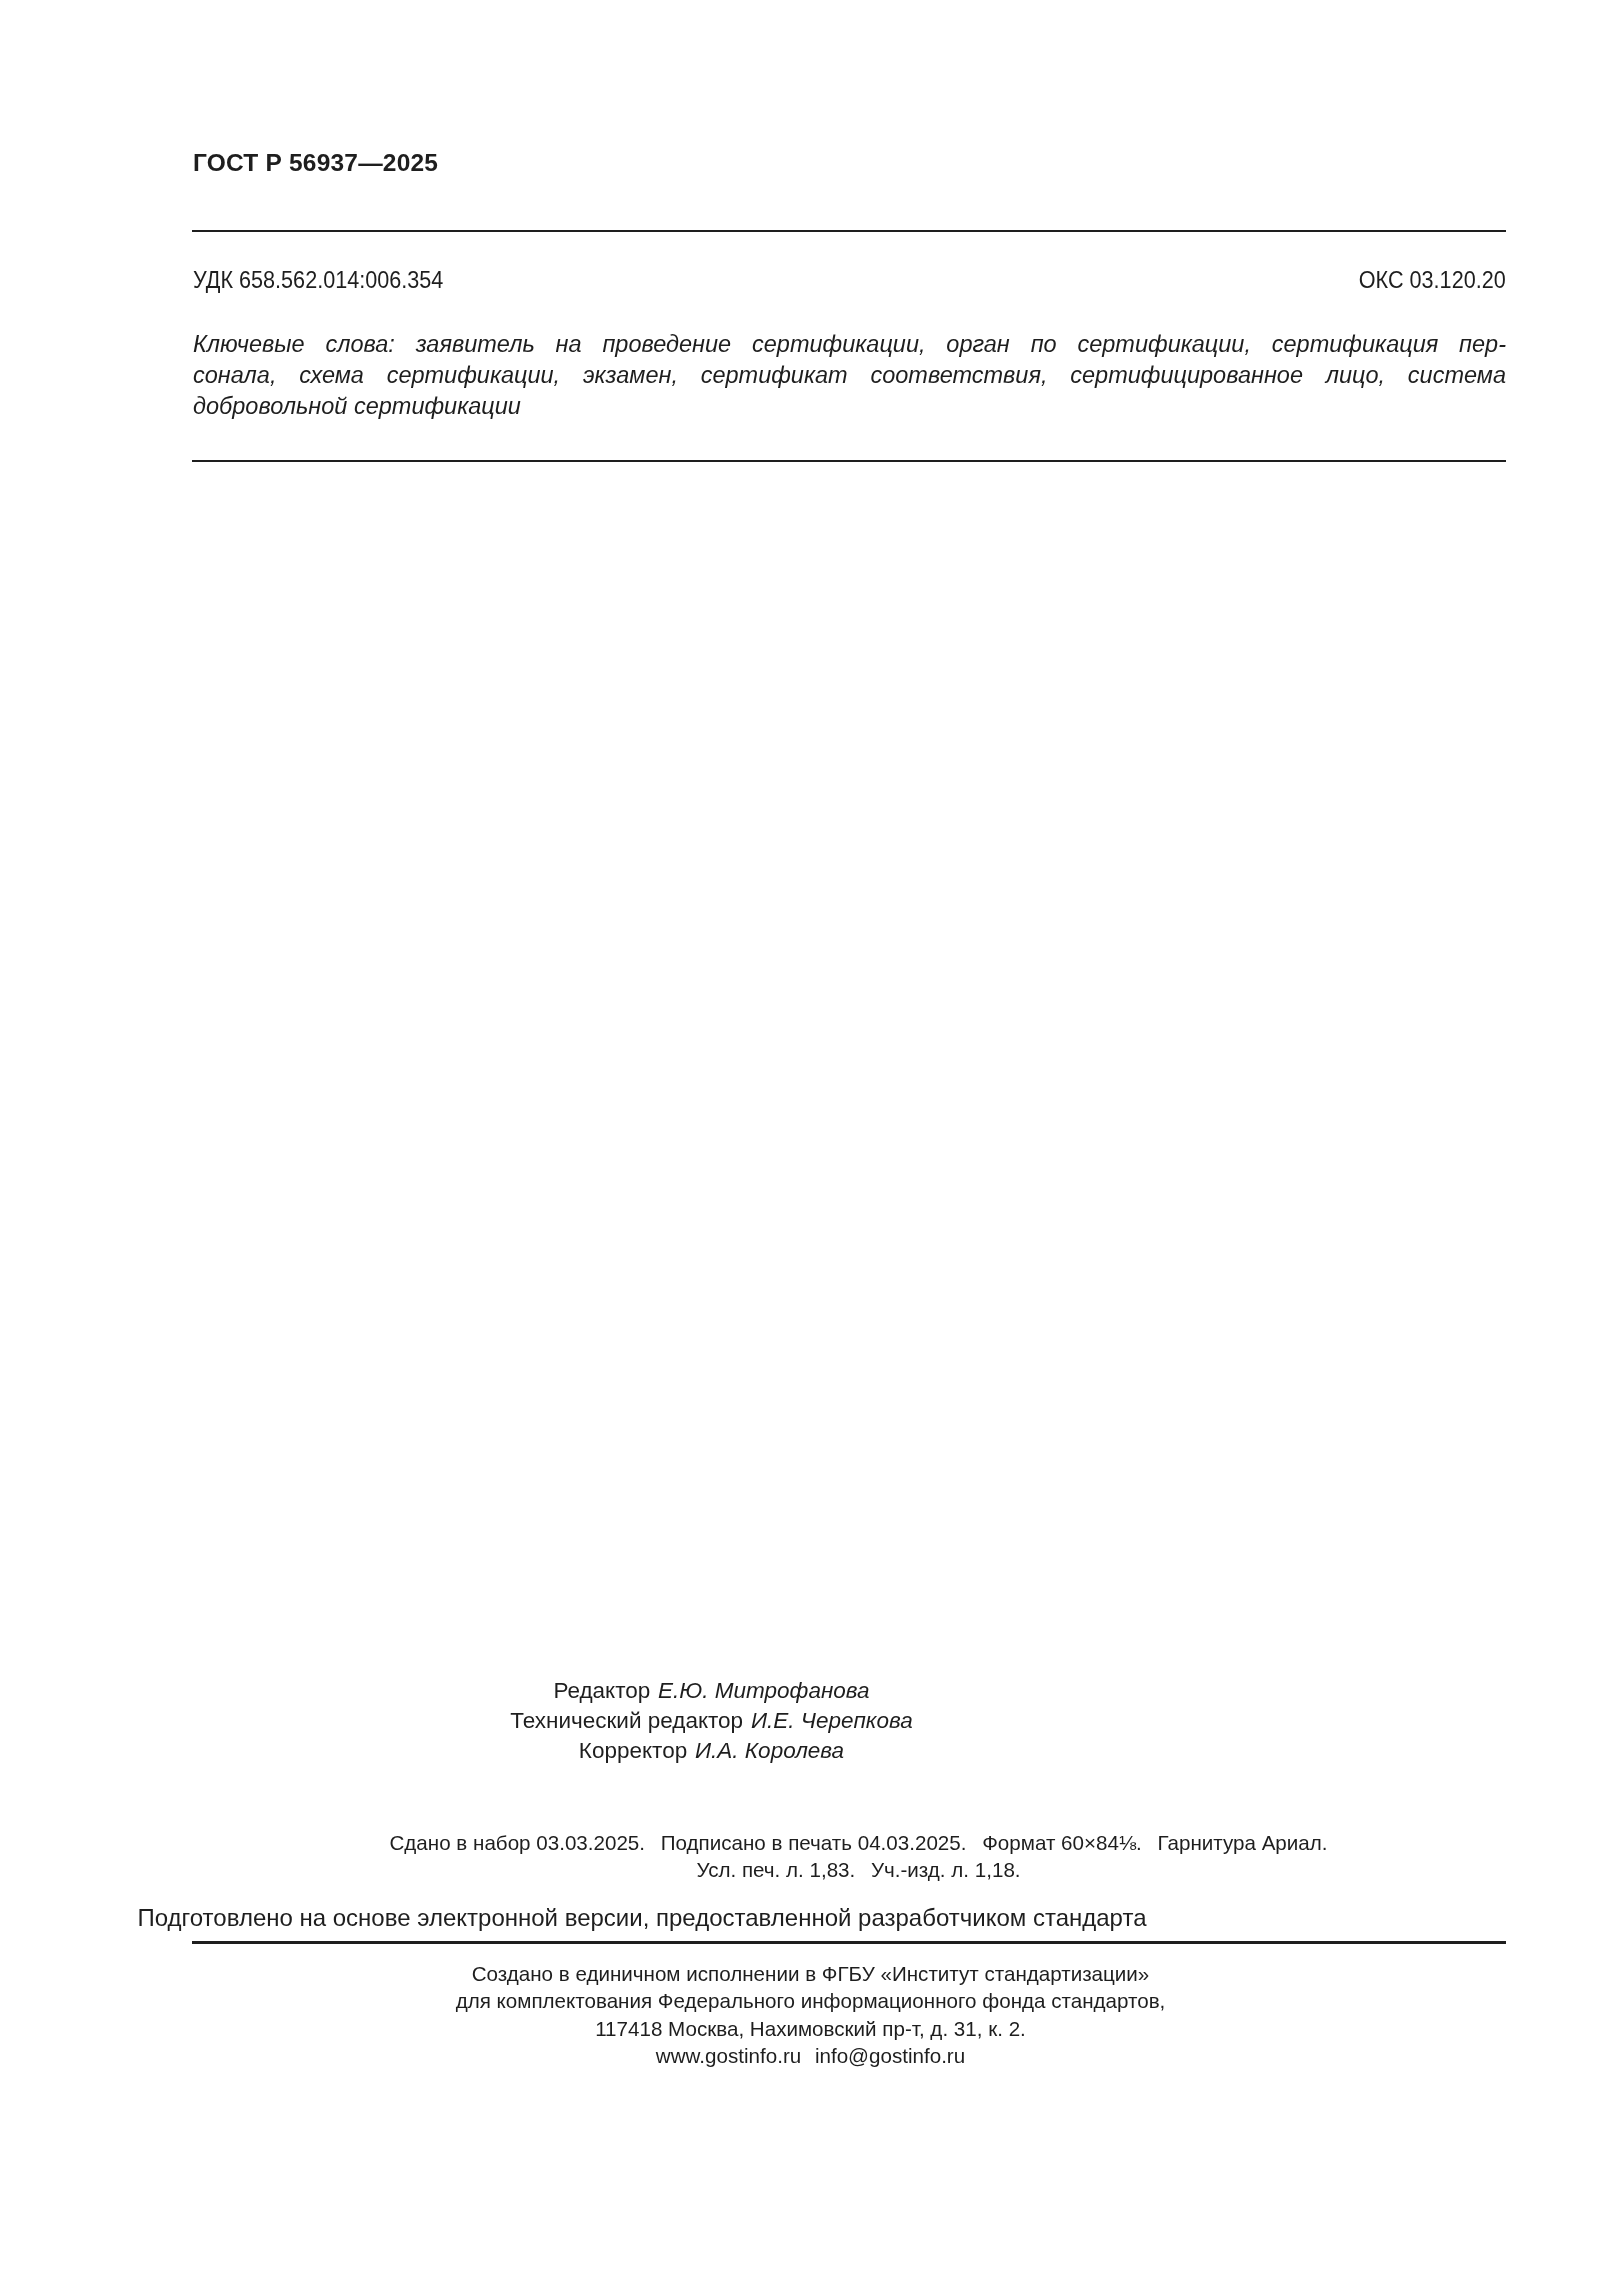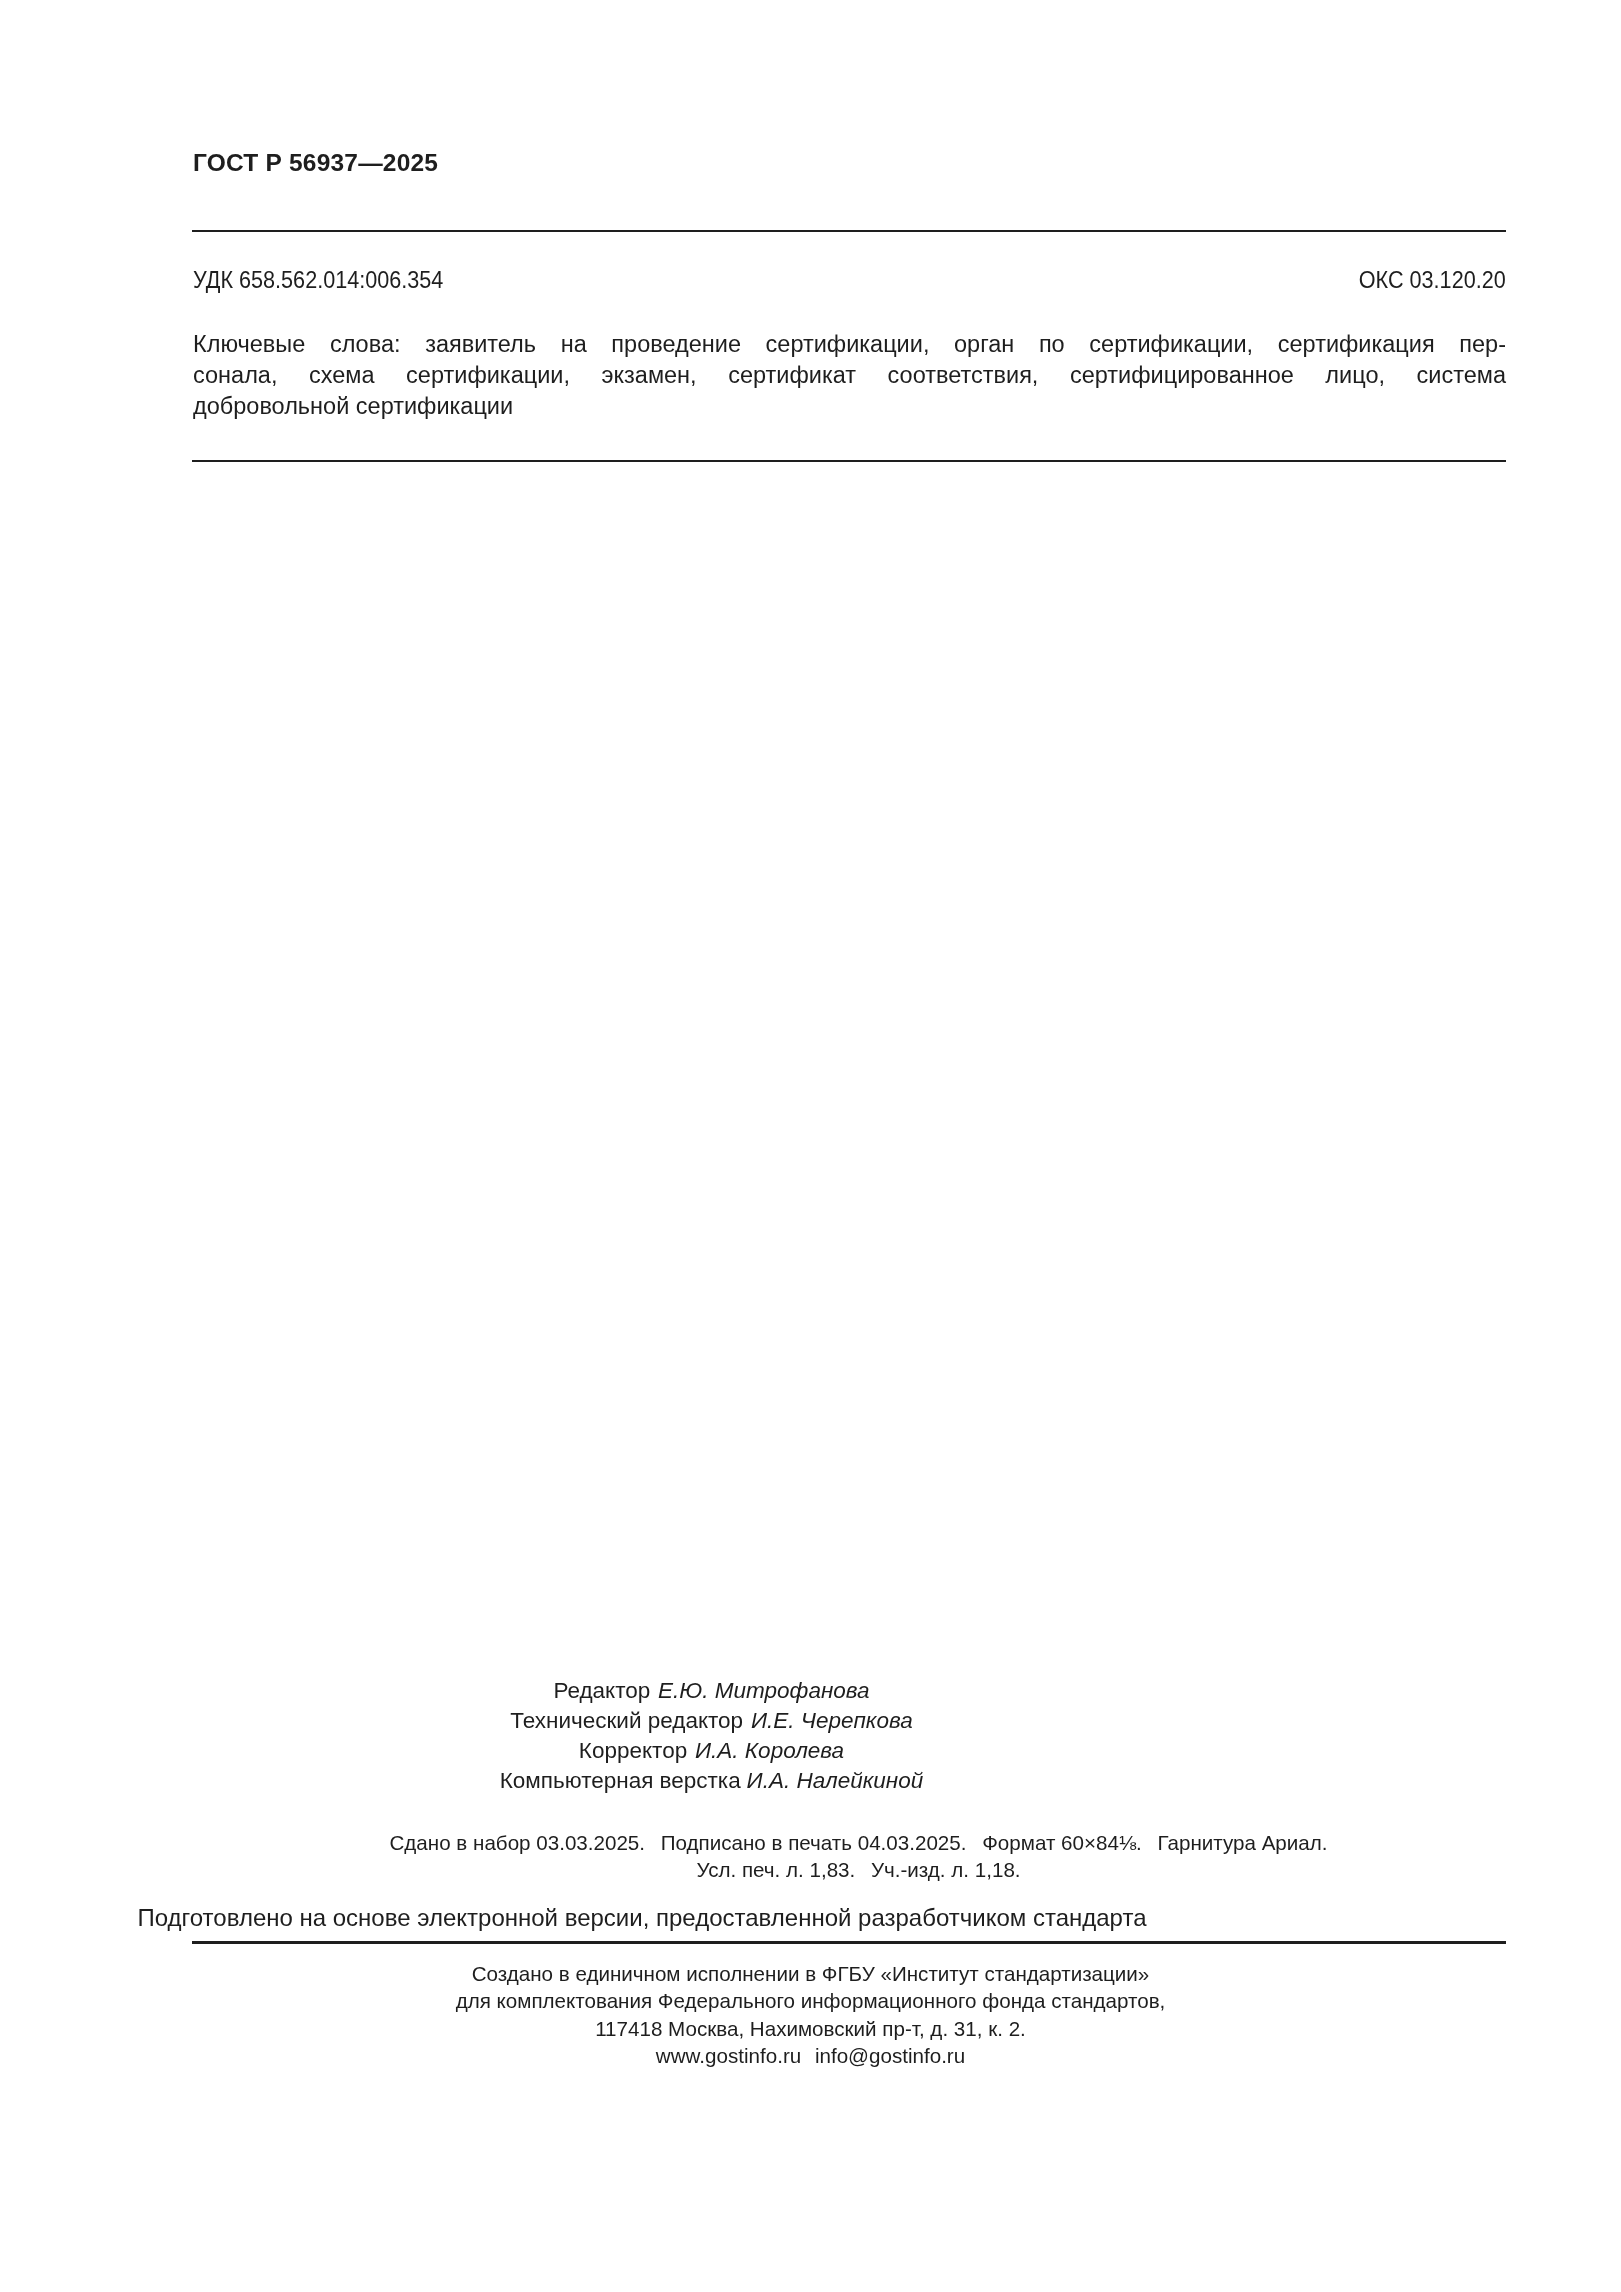--- a/index.html
+++ b/index.html
@@ -48,20 +48,21 @@
       white-space: nowrap;
       transform: scaleX(0.92);
       transform-origin: right top;
     }
     .keywords {
       left: 193px;
       top: 329px;
       width: 1313px;
       font-size: 23.5px;
       line-height: 31px;
+      font-style: italic;
     }
     .keywords .line {
       display: block;
       white-space: nowrap;
       text-align: justify;
       text-align-last: justify;
       width: 1313px;
     }
     .keywords .line.last {
       text-align-last: left;
@@ -131,23 +132,20 @@
 <div class="abs credits">
   <span class="row">
     <span class="role">Редактор</span><span class="person">Е.Ю. Митрофанова</span>
   </span>
   <span class="row">
     <span class="role">Технический редактор</span><span class="person">И.Е. Черепкова</span>
   </span>
   <span class="row">
     <span class="role">Корректор</span><span class="person">И.А. Королева</span>
   </span>
-  <span class="row">
-    <span class="role" style="margin-right:5.9px">Компьютерная верстка</span><span class="person">И.А. Налейкиной</span>
-  </span>
 </div>
 
 <div class="abs printinfo">
   <span class="row">
     <span>Сдано в набор 03.03.2025.</span><span class="sp"></span><span>Подписано в печать 04.03.2025.</span><span class="sp"></span><span>Формат 60×84⅛.</span><span class="sp"></span><span>Гарнитура Ариал.</span>
   </span>
   <span class="row">
     <span>Усл. печ. л. 1,83.</span><span class="sp"></span><span>Уч.-изд. л. 1,18.</span>
   </span>
 </div>

